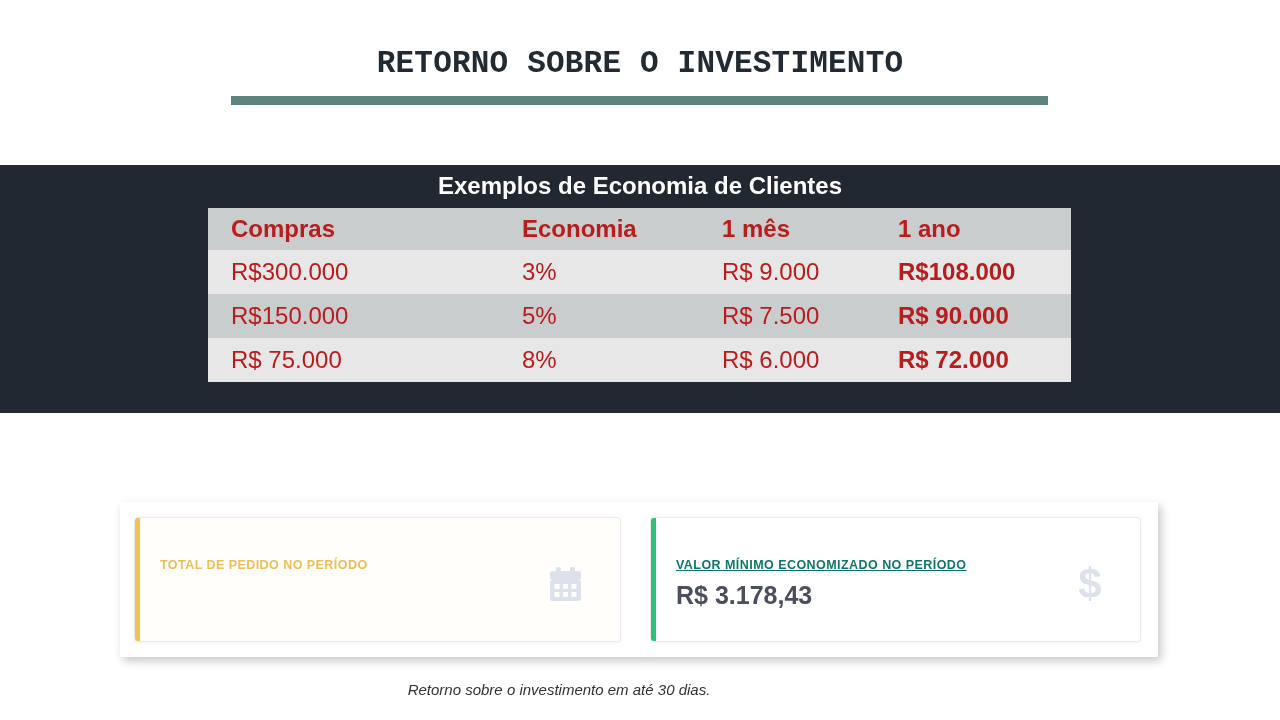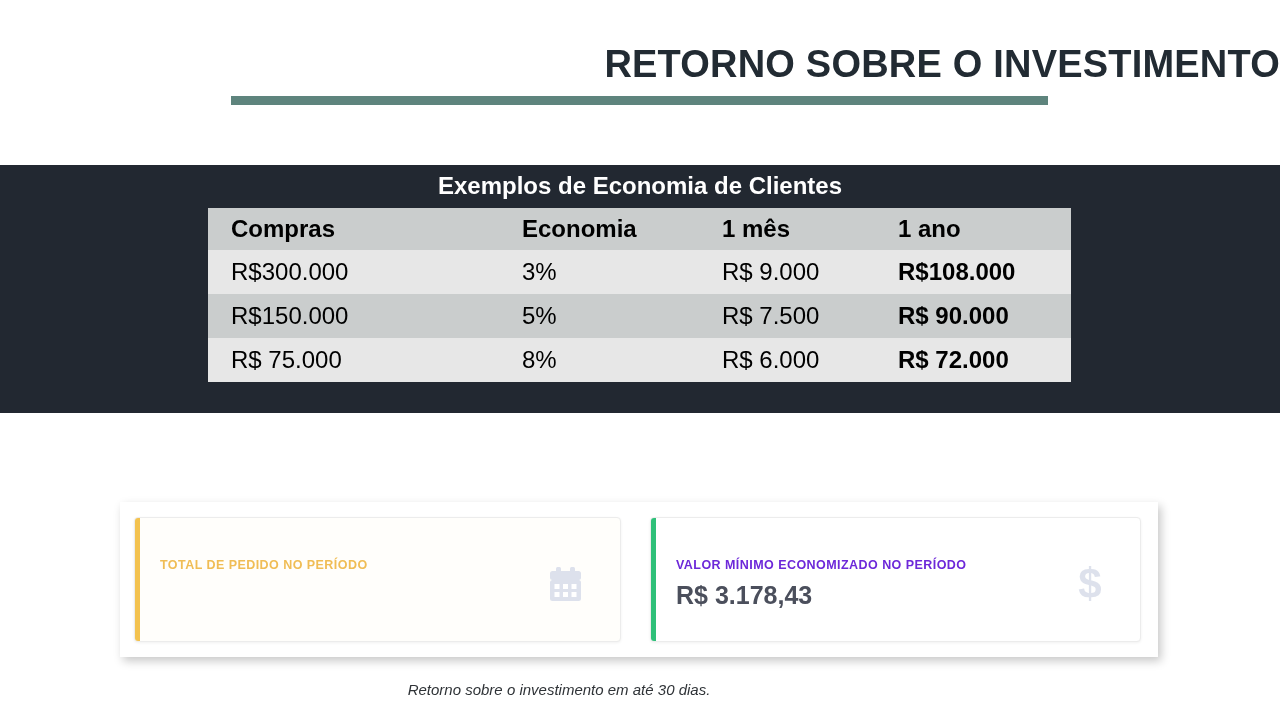--- a/index.html
+++ b/index.html
@@ -17,28 +17,27 @@
 
   
   .title-block {
     position: absolute;
     left: 0;
     top: 42px;
     width: 1280px;
     text-align: center;
   }
   .title-text {
-    font-family: Liberation Sans, sans-serif;
-    font-size: 38px;
+    font-family: Liberation Mono, monospace;
+    font-size: 31px;
     font-weight: bold;
     color: #222b33;
     letter-spacing: 0.2px;
     line-height: 44px;
     display: block;
-    text-align: right;
   }
   .title-rule {
     position: absolute;
     left: 231px;
     top: 96px;
     width: 817px;
     height: 9px;
     background: #5e847d;
   }
 
@@ -74,21 +73,21 @@
   }
   .savings-table col.c1 { width: 291px; }
   .savings-table col.c2 { width: 200px; }
   .savings-table col.c3 { width: 176px; }
   .savings-table col.c4 { width: 196px; }
 
   .savings-table th,
   .savings-table td {
     text-align: left;
     padding: 0 0 0 23px;
-    color: #000000;
+    color: #b91c1c;
     font-size: 24px;
     height: 44px;
     vertical-align: middle;
   }
   .savings-table thead th {
     background: #cacdcd;
     font-weight: bold;
     height: 42px;
   }
   .savings-table tbody tr.odd td { background: #e7e7e7; }
@@ -131,21 +130,21 @@
   .kpi-label {
     position: absolute;
     left: 25px;
     top: 40px;
     font-size: 12.5px;
     font-weight: bold;
     letter-spacing: 0.45px;
     line-height: 14px;
   }
   .kpi-label.amber { color: #f0bd55; }
-  .kpi-label.green { color: #6d28d9; }
+  .kpi-label.green { color: #0f766e; text-decoration: underline; }
 
   .kpi-value {
     position: absolute;
     left: 25px;
     top: 62px;
     font-size: 25px;
     font-weight: bold;
     color: #4b4f5c;
     line-height: 30px;
   }

